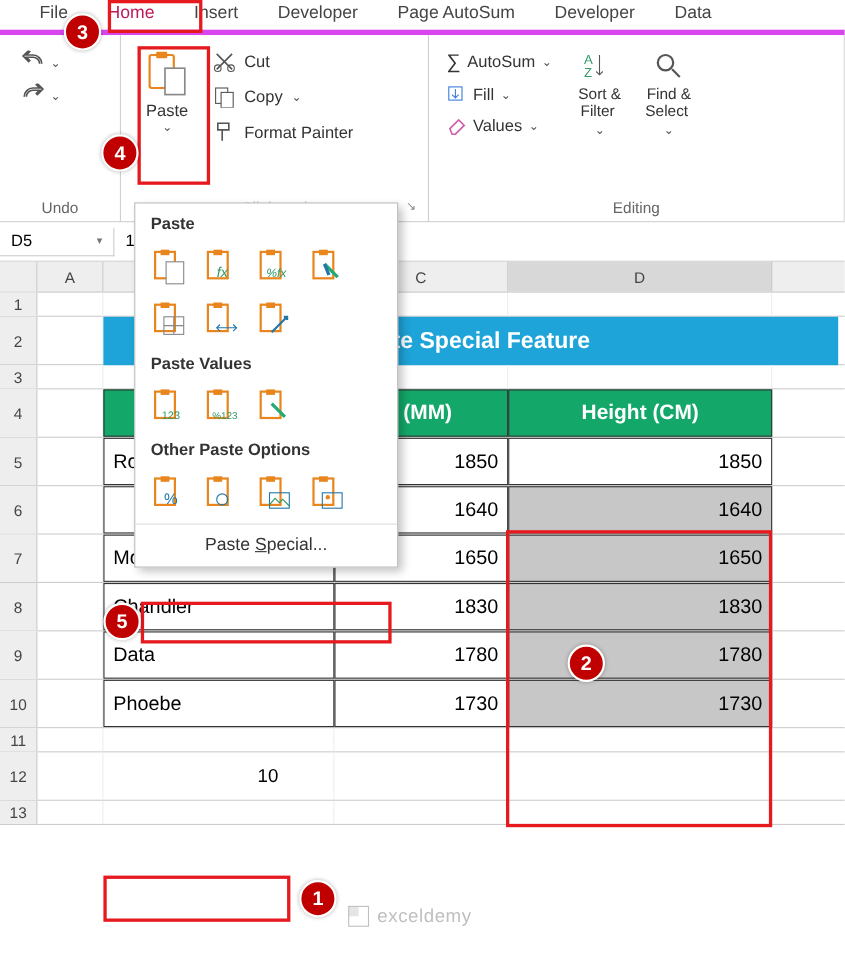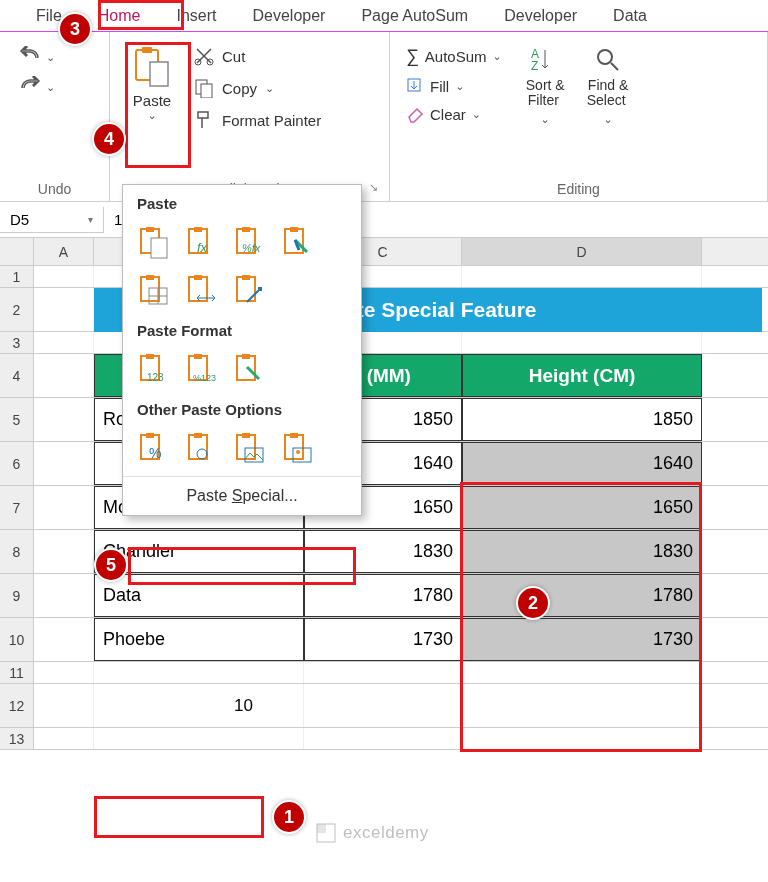--- a/index.html
+++ b/index.html
@@ -1,19 +1,19 @@
 <!DOCTYPE html>
 <html><head>
 <meta charset="utf-8">
 <style>
 * { box-sizing: border-box; margin: 0; padding: 0; font-family: "Segoe UI", Arial, sans-serif; }
 body { width: 768px; height: 882px; background: #fff; overflow: hidden; position: relative; }
 
 
-.ribbon-tabs { display: flex; border-bottom: 1px solid #d946ef; height: 32px; align-items: flex-end; padding-left: 18px; gap: 0; }
+.ribbon-tabs { display: flex; border-bottom: 5px solid #d946ef; height: 32px; align-items: flex-end; padding-left: 18px; gap: 0; }
 .ribbon-tab { padding: 6px 18px; font-size: 16px; color: #444; cursor: pointer; }
 .ribbon-tab.active { color: #be185d; margin-top: 44px; }
 
 
 .ribbon { display: flex; height: 170px; border-bottom: 1px solid #d0d0d0; background: #fff; }
 .ribbon-group { display: flex; flex-direction: column; justify-content: space-between; border-right: 1px solid #d0d0d0; padding: 8px 10px 4px 10px; position: relative; }
 .ribbon-group-label { font-size: 14px; color: #666; text-align: center; padding-top: 4px; }
 .ribbon-dialog-launcher { position: absolute; bottom: 6px; right: 6px; width: 14px; height: 14px; color: #888; font-size: 11px; }
 
 
@@ -169,21 +169,21 @@
               <rect x="2" y="2" width="12" height="12" fill="none" stroke="#3b7dd8"></rect>
               <path d="M8 4v8m-3-3l3 3 3-3" stroke="#3b7dd8" fill="none"></path>
             </svg>
           <span>Fill </span>
             <span style="font-size:11px;color:#555;">⌄</span>
           </div>
         <div class="edit-item">
           <svg width="18" height="18">
               <path d="M3 12l8-8 5 5-8 8H5z" fill="none" stroke="#d05faa" stroke-width="1.5"></path>
             </svg>
-          <span>Clear </span>
+          <span>Values </span>
             <span style="font-size:11px;color:#555;">⌄</span>
           </div>
       </div>
       <div class="edit-buttons">
         <div class="edit-btn">
           <svg width="28" height="28">
               <text x="0" y="12" font-size="12" fill="#396">A</text>
               <text x="0" y="24" font-size="12" fill="#396">Z</text>
               <path d="M14 4v18m-3-3l3 3 3-3" stroke="#555" fill="none"></path>
             </svg>
@@ -370,21 +370,21 @@
         </svg>
       </div>
     <div class="pm-icon">
         <svg width="34" height="34">
           <rect x="4" y="3" width="18" height="24" fill="none" stroke="#e8851c" stroke-width="2"></rect>
           <rect x="9" y="1" width="8" height="5" fill="#e8851c"></rect>
           <path d="M14 28l14-14m-3 0h3v3" stroke="#27a" fill="none" stroke-width="2"></path>
         </svg>
       </div>
   </div>
-  <div class="pm-title">Paste Format</div>
+  <div class="pm-title">Paste Values</div>
   <div class="pm-icons">
     <div class="pm-icon">
         <svg width="34" height="34">
           <rect x="4" y="3" width="18" height="24" fill="none" stroke="#e8851c" stroke-width="2"></rect>
           <rect x="9" y="1" width="8" height="5" fill="#e8851c"></rect>
           <text x="10" y="28" font-size="10" fill="#396">123</text>
         </svg>
       </div>
     <div class="pm-icon">
         <svg width="34" height="34">

